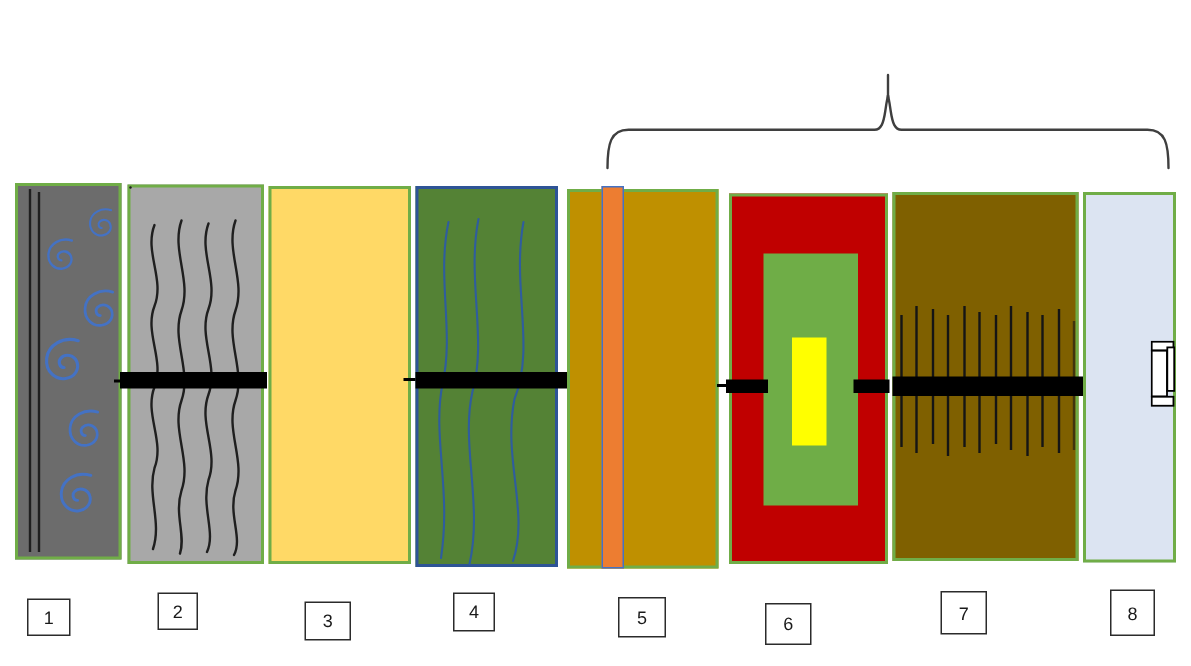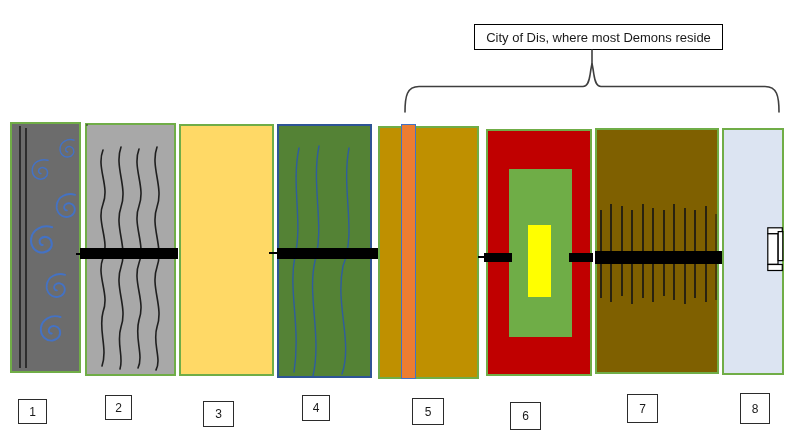--- a/index.html
+++ b/index.html
@@ -18,23 +18,20 @@
           align-items:center;justify-content:center;font-size:12px;color:#1a1a1a;
           box-sizing:border-box}
   .brace-svg{position:absolute;left:398px;top:48px;overflow:visible}
   path,line{fill:none}
 </style>
 </head>
 <body>
 
 <div class="canvas">
 
-  <div class="label-box">
-    <span>City of Dis, where most Demons reside</span>
-  </div>
 
   <svg class="brace-svg" width="388" height="68" viewBox="0 0 388 68" style="stroke: rgb(63, 63, 63);">
     <path d="M194,2 L194,17" stroke-width="1.6" stroke-linecap="round"></path>
     <path stroke-width="1.6" stroke-linecap="round" d="M7,64 C7,48 9,38.5 21,38.5 L185,38.5 C189.5,38.5 191,34 192.2,26 C193,20 193.6,17.5 194,15.5 C194.4,17.5 195,20 195.8,26 C197,34 198.5,38.5 203,38.5 L367,38.5 C379,38.5 381,48 381,64"></path>
   </svg>
 
   <div class="panel" style="left: 10px; top: 122px; width: 71px; height: 251px; background-color: rgb(108, 108, 108); border-color: rgb(112, 173, 71);">
     <svg width="67" height="247" viewBox="0 0 67 247">
       <g stroke-width="1.6" style="stroke: rgb(31, 31, 31);">
         <line x1="8" y1="2" x2="8" y2="244"></line>

